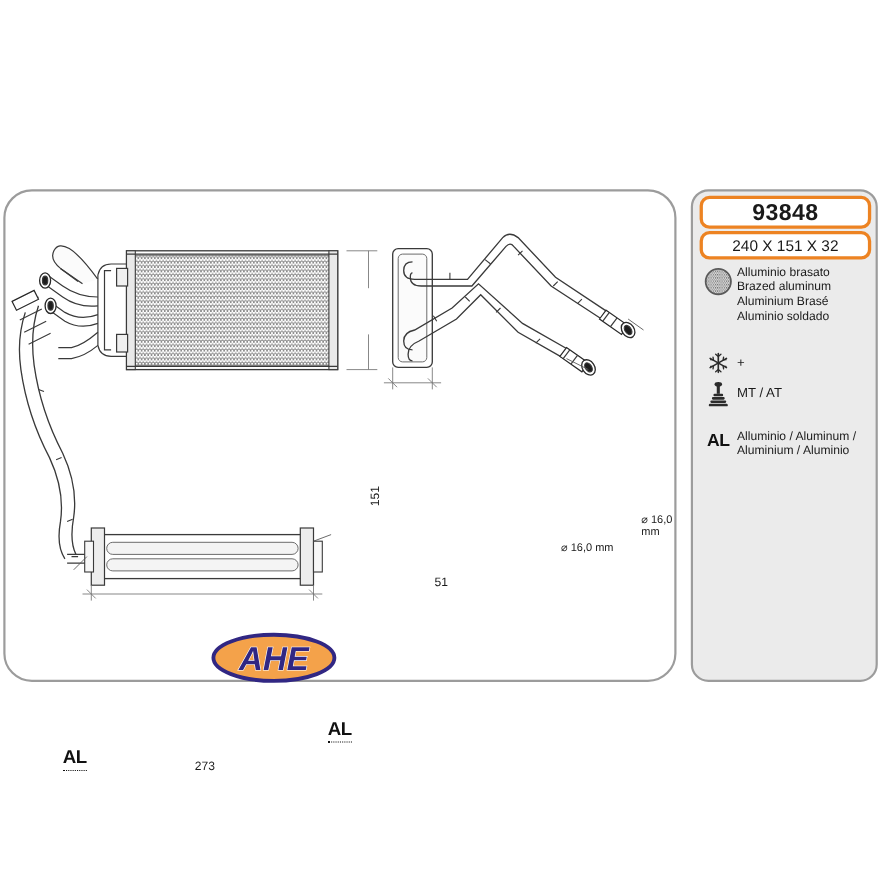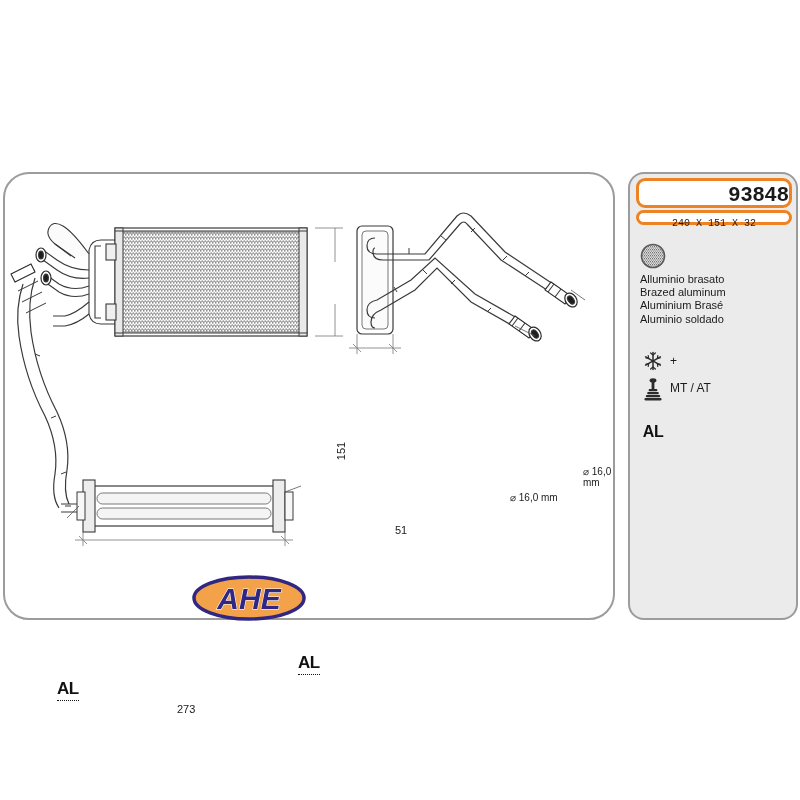--- a/index.html
+++ b/index.html
@@ -52,28 +52,26 @@
     text-align: center;
     color: #1a1a1a;
   }
   #code-box {
     top: 4px;
     height: 30px;
     line-height: 25px;
     font-size: 21px;
     font-weight: bold;
     letter-spacing: 0.4px;
-    text-align: right;
   }
   #size-box {
     top: 36px;
-    height: 15px;
+    height: 26px;
     line-height: 21px;
-    font-size: 10px;
-    font-family: Liberation Mono, monospace;
+    font-size: 14px;
   }
 
   .spec-rows {
     position: absolute;
     top: 68px;
     left: 0;
     width: 100%;
   }
   .spec-row {
     display: flex;
@@ -93,21 +91,21 @@
     font-size: 11px;
     line-height: 13.2px;
     color: #1a1a1a;
     padding-left: 2px;
     white-space: pre-line;
   }
   .spec-text.inline {
     padding-top: 5px;
     font-size: 12px;
   }
-  #row-material { margin-top: 0px; flex-direction: column; }
+  #row-material { margin-top: 0px; }
   #row-ac       { margin-top: 24px; }
   #row-trans    { margin-top: 6px; }
   #row-al       { margin-top: 20px; }
 
   .al-badge {
     font-size: 16px;
     font-weight: bold;
     color: #111;
     letter-spacing: -0.5px;
   }
@@ -127,21 +125,21 @@
     font-size: 11px;
     color: #1a1a1a;
   }
   #dim-151 {
     left: 327px;
     top: 271px;
     transform: rotate(-90deg);
     transform-origin: center;
   }
   #dim-51   { left: 366px; top: 350px; margin-left: 24px; }
-  #dim-273  { left: 172px; top: 529px; }
+  #dim-273  { left: 172px; top: 517px; }
   #dia-top  { left: 578px; top: 292px; font-size: 10px; }
   #dia-bot  { left: 505px; top: 318px; font-size: 10px; }
 
   .al-callout {
     position: absolute;
     font-size: 17px;
     font-weight: bold;
     color: #111;
     border-bottom: 1.5px dotted #111;
     padding-bottom: 1px;
@@ -373,16 +371,18 @@
           </g>
         </svg>
       </span>
       <span class="spec-text inline">MT / AT</span>
     </div>
 
     <div class="spec-row" id="row-al">
       <span class="spec-icon">
         <span class="al-badge">AL</span>
       </span>
+      <span class="spec-text">Alluminio  / Aluminum /
+Aluminium / Aluminio</span>
     </div>
 
   </div>
 </div>
 
 </body></html>

